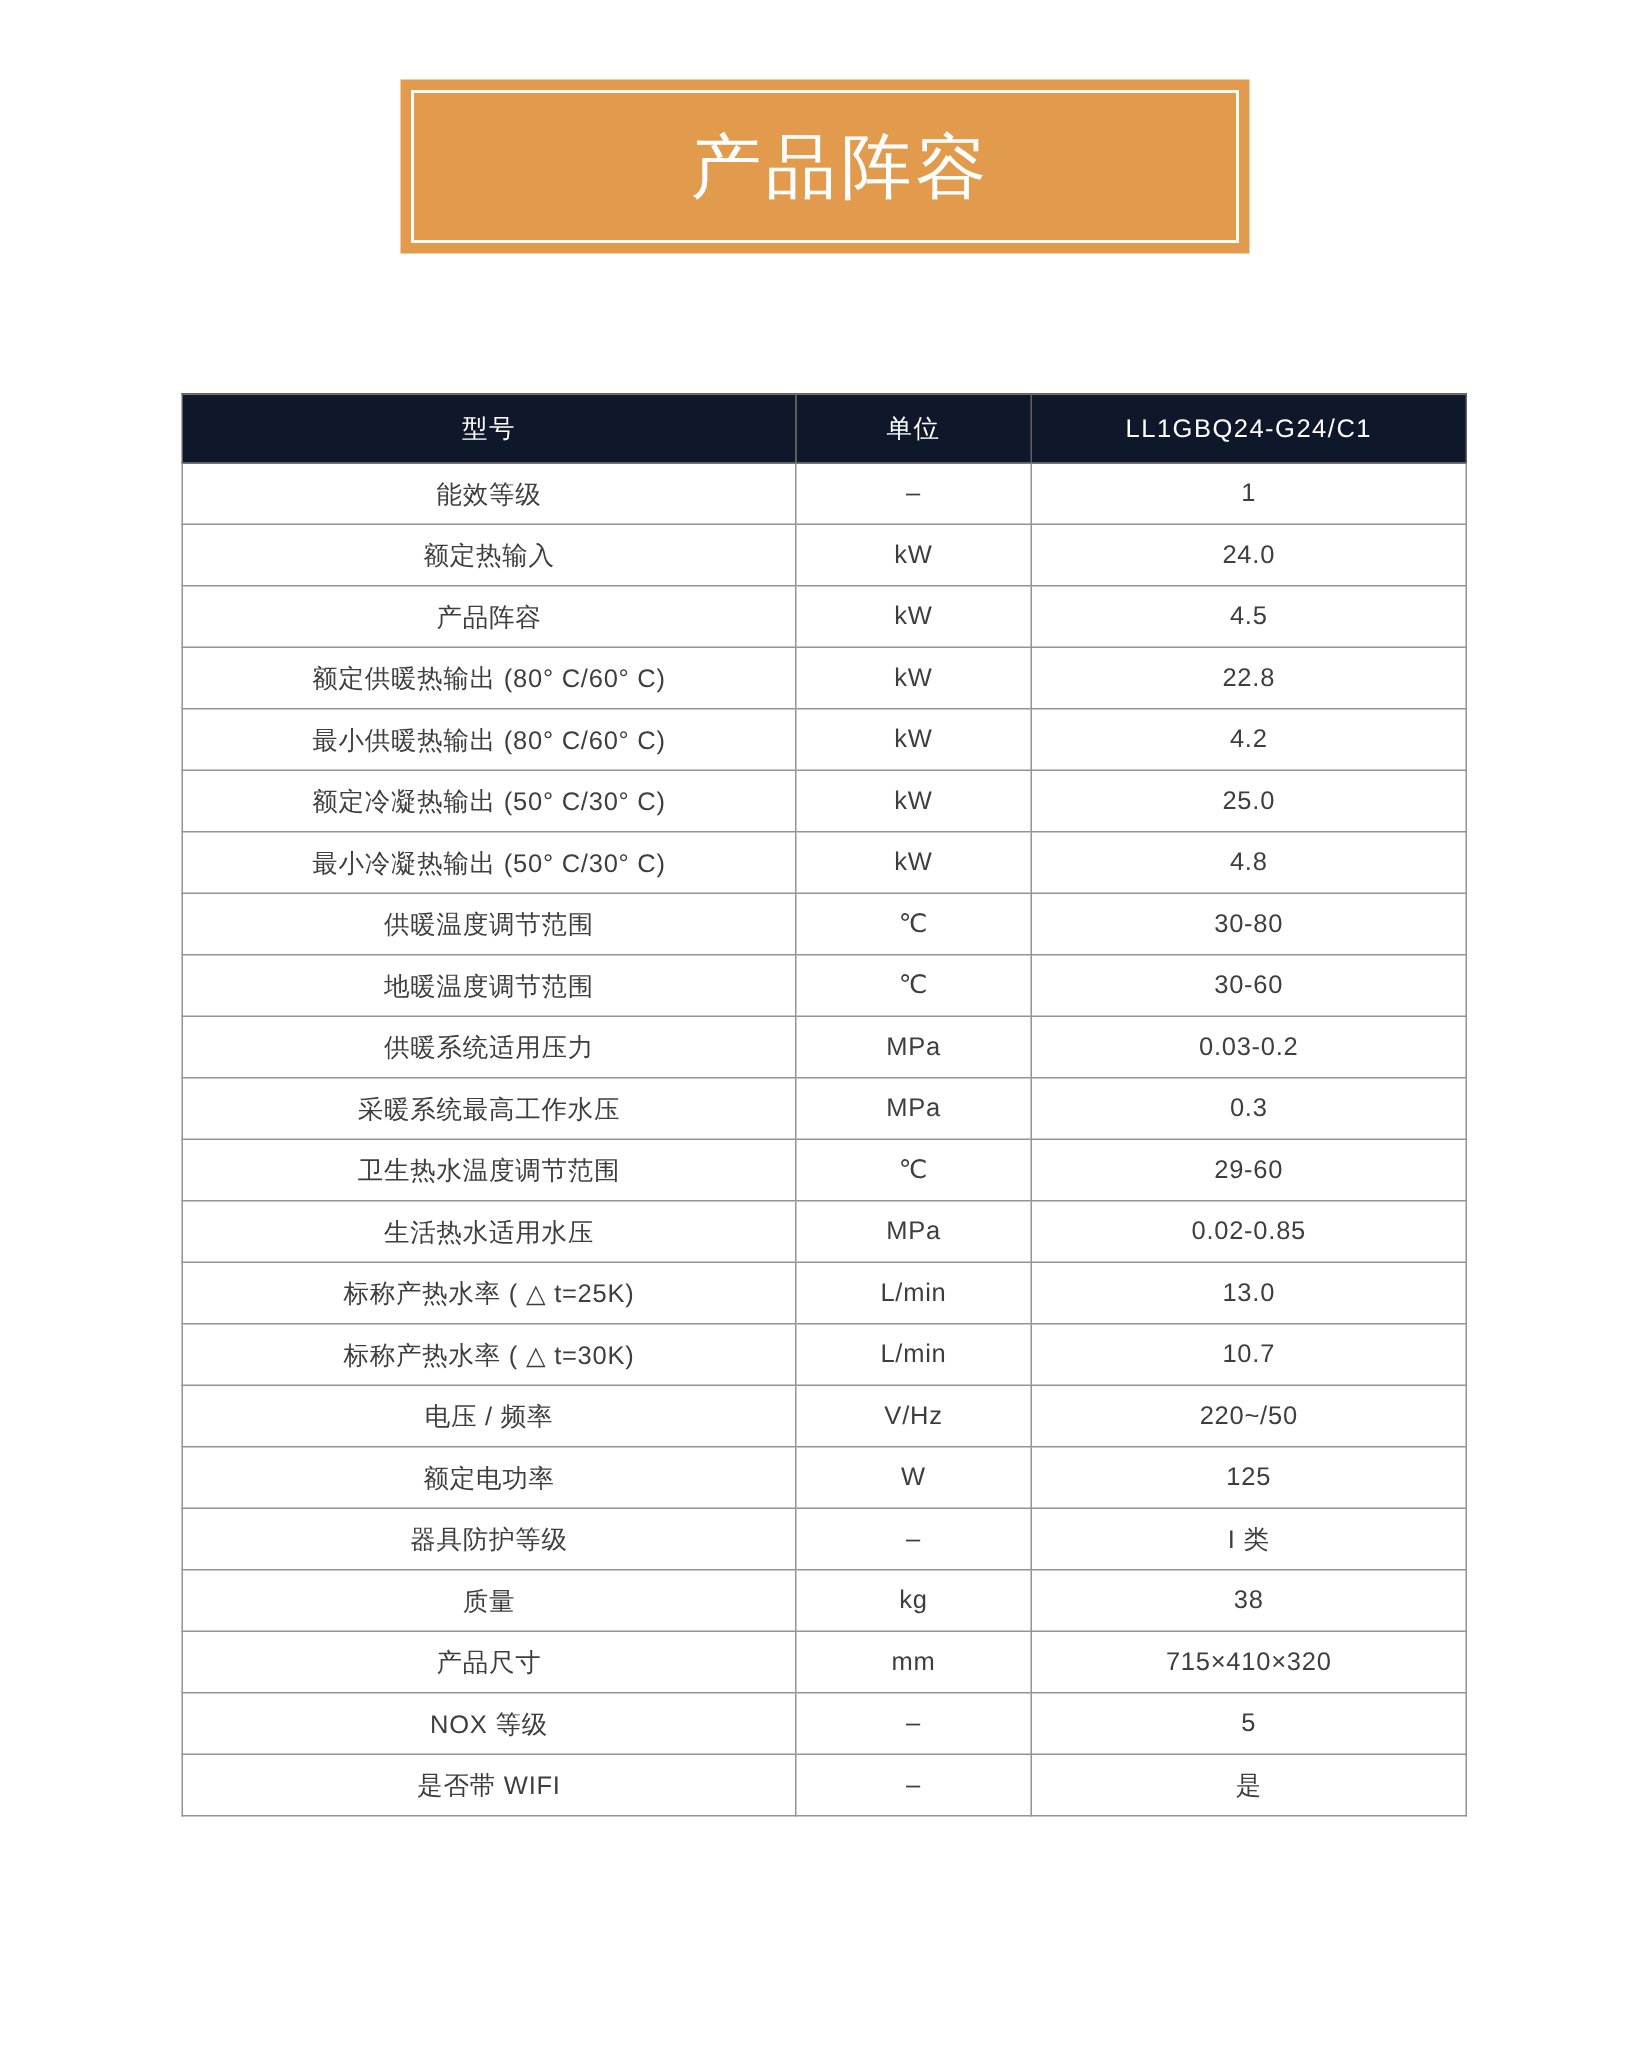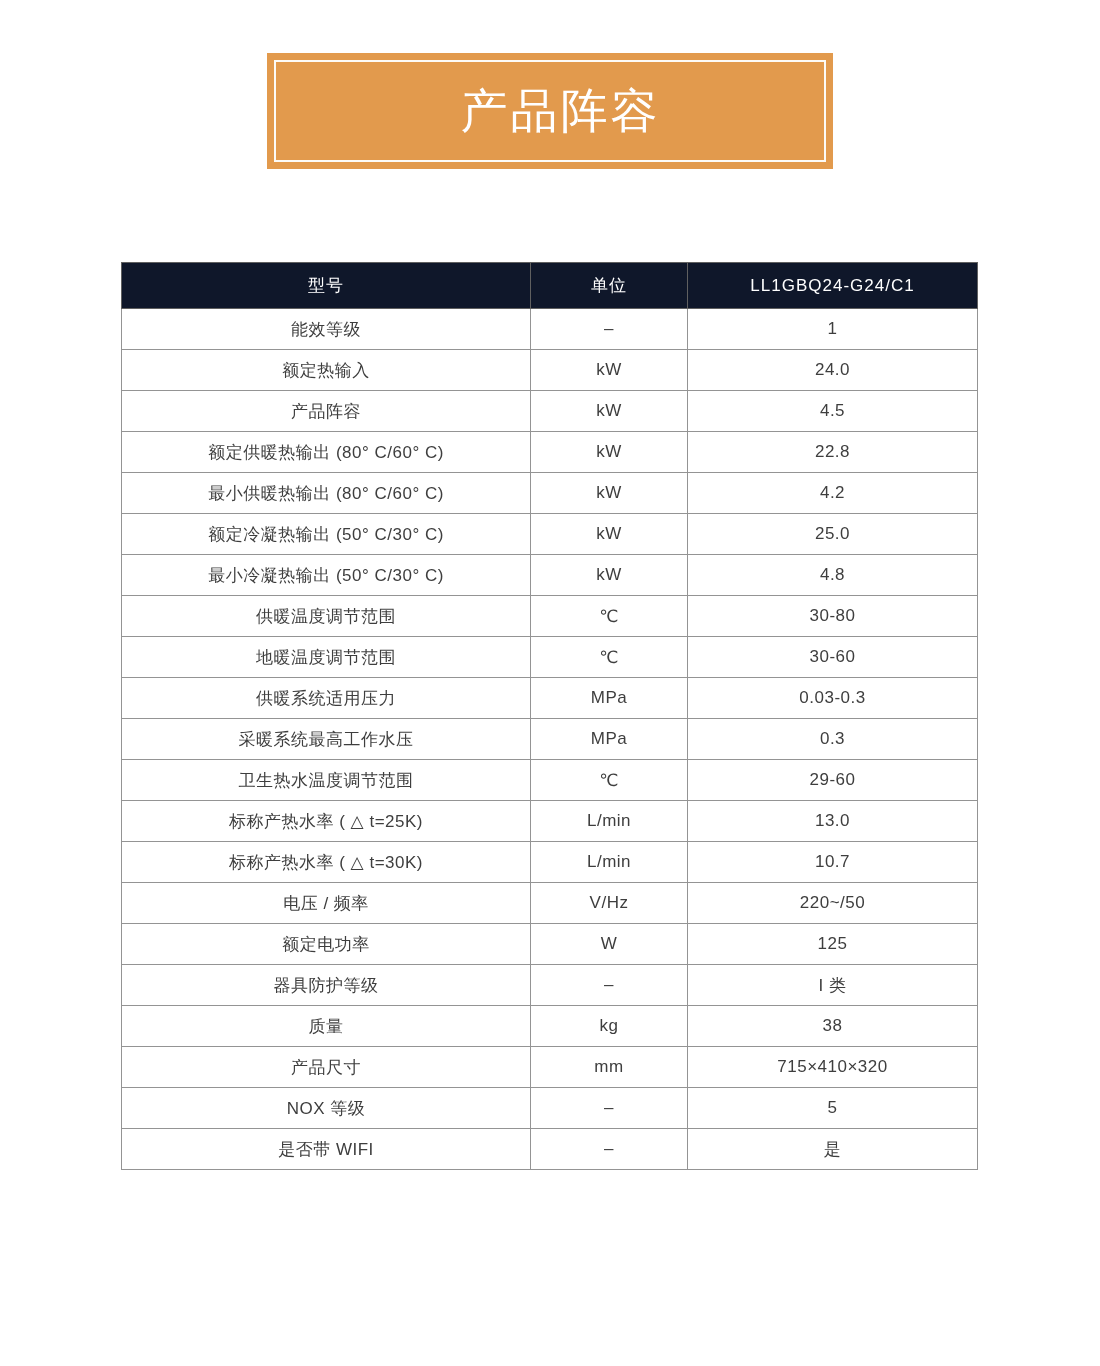--- a/index.html
+++ b/index.html
@@ -141,33 +141,38 @@
           <td>30-80</td>
         </tr>
         <tr>
           <td>地暖温度调节范围</td>
           <td>℃</td>
           <td>30-60</td>
         </tr>
         <tr>
           <td>供暖系统适用压力</td>
           <td>MPa</td>
-          <td>0.03-0.3</td>
+          <td>0.03-0.2</td>
         </tr>
         <tr>
           <td>采暖系统最高工作水压</td>
           <td>MPa</td>
           <td>0.3</td>
         </tr>
         <tr>
           <td>卫生热水温度调节范围</td>
           <td>℃</td>
           <td>29-60</td>
         </tr>
         <tr>
+          <td>生活热水适用水压</td>
+          <td>MPa</td>
+          <td>0.02-0.85</td>
+        </tr>
+        <tr>
           <td>标称产热水率 ( △ t=25K)</td>
           <td>L/min</td>
           <td>13.0</td>
         </tr>
         <tr>
           <td>标称产热水率 ( △ t=30K)</td>
           <td>L/min</td>
           <td>10.7</td>
         </tr>
         <tr>

